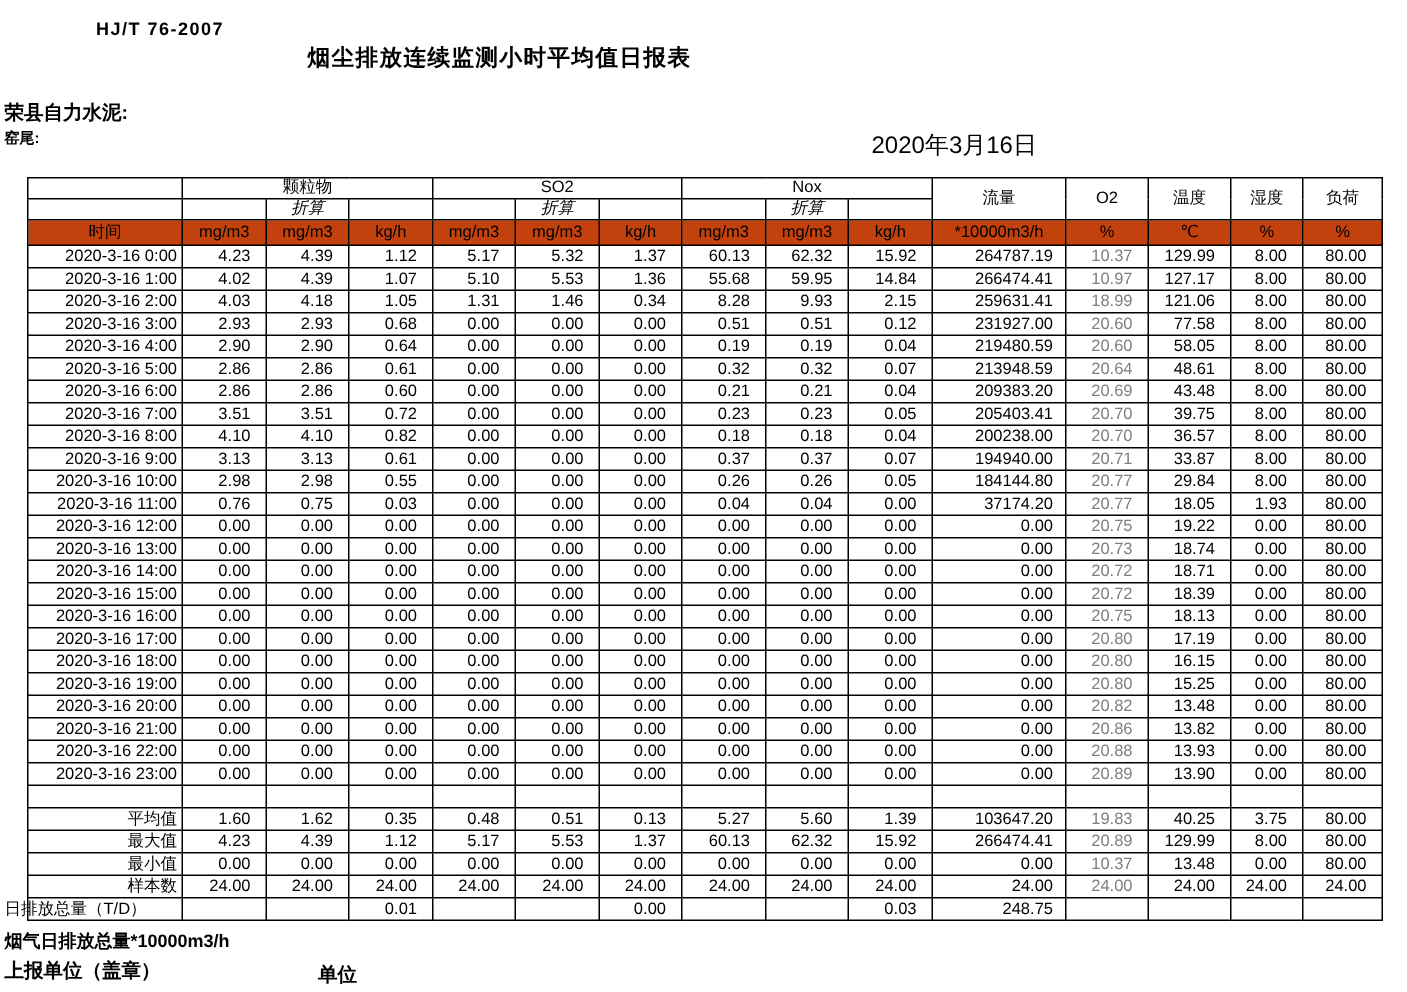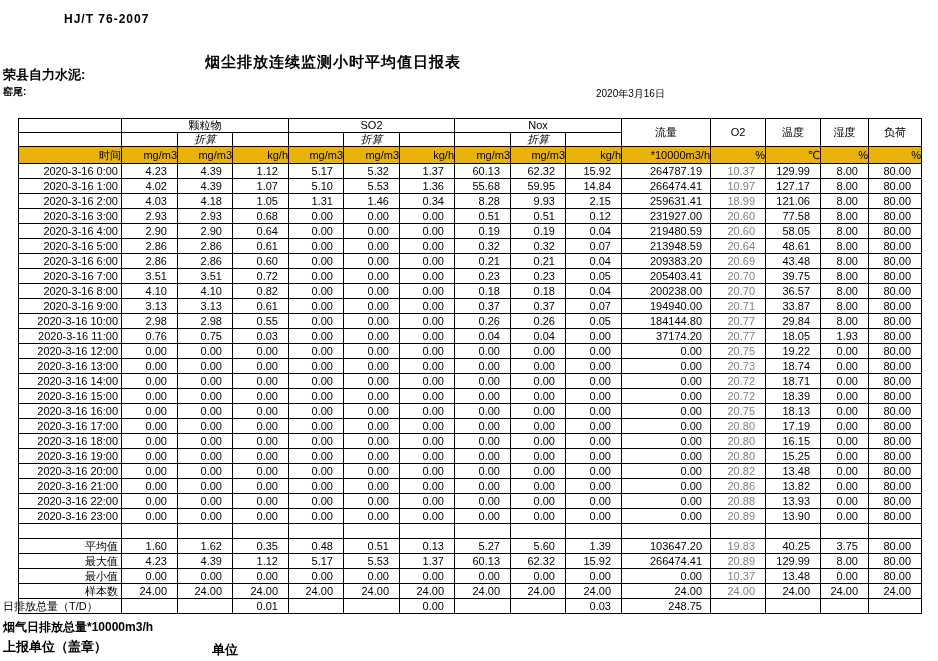--- a/index.html
+++ b/index.html
@@ -2,36 +2,36 @@
 <html><head>
 <meta charset="utf-8">
 <style>
   html,body { margin:0; padding:0; }
   body {
     width:938px; height:661px; background:#ffffff; position:relative;
     font-family:"Liberation Sans","DejaVu Sans",sans-serif; color:#000;
     overflow:hidden;
   }
   .hjt      { position:absolute; left:22px;  top:12px;  font-weight:bold; font-size:12px; letter-spacing:1px;margin-left:42px; }
-  .title    { position:absolute; left:205px; top:29px; font-weight:bold; font-size:15px; letter-spacing:1px;margin-top:24px; }
+  .title    { position:absolute; left:205px; top:29px; font-weight:bold; font-size:15px; letter-spacing:1px; }
   .company  { position:absolute; left:3px;   top:66px; font-weight:bold; font-size:13px; }
   .station  { position:absolute; left:3px;   top:85px; font-weight:bold; font-size:10px; }
-  .date     { position:absolute; left:596px; top:87px; font-size:10px; }
+  .date     { position:absolute; left:581px; top:87px; font-size:16px; }
 
   table.report {
     position:absolute; left:18px; top:118px;
     border-collapse:collapse; table-layout:fixed;
   }
   table.report td {
     border:1px solid #000; font-size:11px; line-height:13px;
     padding:0; white-space:nowrap; overflow:visible;
   }
   tr.hr1 td   { height:12px; }
   tr.hr2 td   { height:13px;font-style:italic; }
-  tr.units td { height:16px; background:#eab308; text-align:right; }
+  tr.units td { height:16px; background:#c2410c; text-align:center; }
   tr.data td  { height:14px; }
   .chead      { text-align:center; font-size:12px; }
   .time-h     { font-size:12px; }
   .time       { text-align:right; padding-right:3px !important;margin-left:39px; }
   .val        { text-align:right; padding-right:10px !important; }
   .flow       { padding-right:8px !important; }
   .o2         { color:#7f7f7f; }
   .sum-label  { text-align:right; padding-right:3px !important; font-size:12px; }
   .total-label       { text-align:left; font-size:12px; }
   .total-label span  { display:inline-block; margin-left:-16px; white-space:nowrap; }

